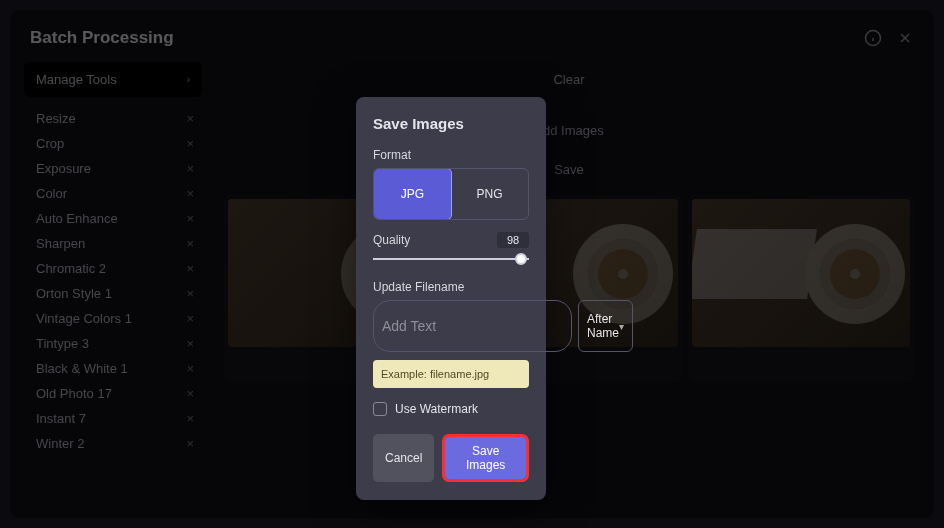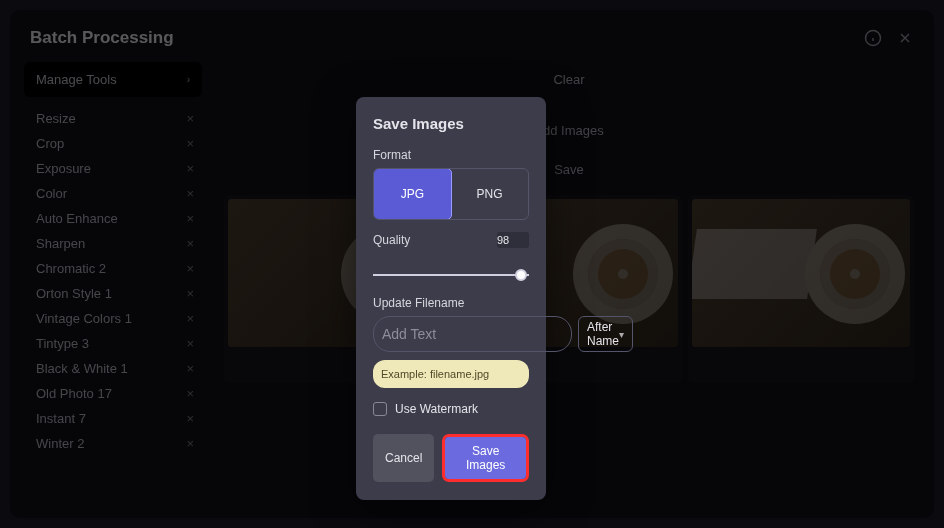--- a/index.html
+++ b/index.html
@@ -70,30 +70,30 @@
     z-index: 20;
     padding: 18px 17px 18px 17px;
     color: #e4e4ea;
     box-shadow: 0 10px 40px rgba(0,0,0,0.5);
   }
   .modal h2 { font-size: 15px; font-weight: 600; margin-bottom: 16px; }
   .label { font-size: 12px; color: #d6d6de; margin-bottom: 6px; display:block; }
   .seg { display: flex; border: 1px solid #54546a; border-radius: 6px; overflow: hidden; margin-bottom: 12px; }
   .seg > div { flex: 1; text-align: center; font-size: 12px; padding: 18px 0; cursor: pointer; }
   .seg > div.active { background: #5b5bd6; border: 1px solid #9a9aff; border-radius: 5px; margin: -1px; color: #fff; }
-  .quality-row { display: flex; justify-content: space-between; align-items: center; margin-bottom: 20px; }
-  .q-input { width: 32px; background: #2f2f3b; border: none; color: #e4e4ea; font-size: 11px; border-radius: 3px; padding: 2px 0; }
+  .quality-row { display: flex; justify-content: space-between; align-items: center; margin-bottom: 4px; }
+  .q-input { width: 32px; background: #2f2f3b; border: none; color: #e4e4ea; font-size: 11px; text-align: center; border-radius: 3px; padding: 2px 0; }
   .slider { position: relative; height: 14px; margin-bottom: 14px; }
   .track { position: absolute; left:0; right:0; top: 6px; height: 2px; background: #cfcfe0; }
   .knob { position: absolute; top: 1px; width: 12px; height: 12px; background: #fff; border: 2px solid #cfcfe0; border-radius: 50%; transform: translateX(-50%); }
   .filename-row { display: flex; gap: 6px; margin-bottom: 8px; }
   .text-input { flex: 1; background: transparent; border: 1px solid #54546a; border-radius: 17px; padding: 7px 8px; font-size: 14px; color: #e4e4ea; }
   .text-input::placeholder { color: #8e8e9a; }
-  .select { width: 94px; border: 1px solid #54546a; border-radius: 6px; padding: 3px 8px; font-size: 12px; display:flex; align-items:center; justify-content:space-between; cursor:pointer; }
-  .example { background: #efe8b8; color: #4f4a2a; font-size: 11px; padding: 8px 8px; border-radius: 12px; margin-bottom: 14px; }
+  .select { width: 94px; border: 1px solid #54546a; border-radius: 6px; padding: 11px 8px; font-size: 12px; display:flex; align-items:center; justify-content:space-between; cursor:pointer; }
+  .example { background: #efe8b8; color: #4f4a2a; font-size: 11px; padding: 8px 8px; border-radius: 4px; margin-bottom: 14px; }
   .check-row { display:flex; align-items:center; gap:8px; font-size:12px; margin-bottom:18px; }
   .checkbox { width:14px; height:14px; border:1px solid #888896; border-radius:3px; }
   .modal-actions { display:flex; gap:8px; }
   .m-btn { font-size:12px; padding: 7px 12px; border-radius:5px; cursor:pointer; border:none; }
   .m-cancel { background:#52525f; color:#e4e4ea; }
   .m-save-wrap { border: 3px solid #ff2d2d; border-radius: 7px; padding: 0; }
   .m-save { background:#6b6bdf; color:#fff; padding: 7px 12px; border-radius:4px; border:none; font-size:12px; cursor:pointer; }
   .chev { font-size: 10px; color: #aaa; }
 </style>
 </head>

